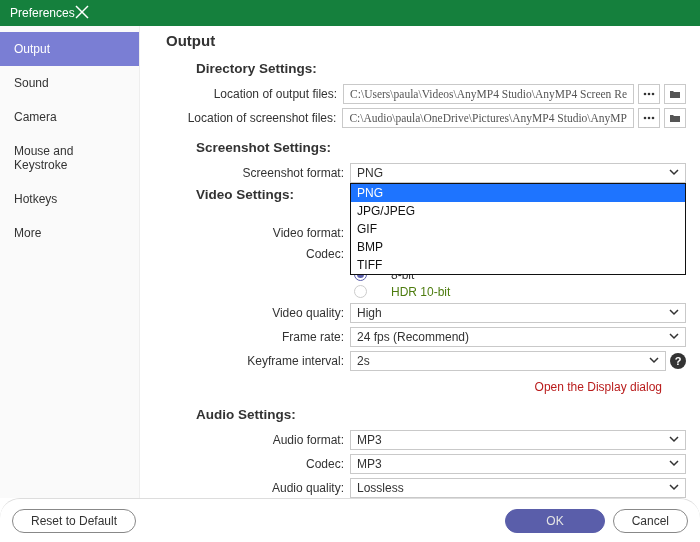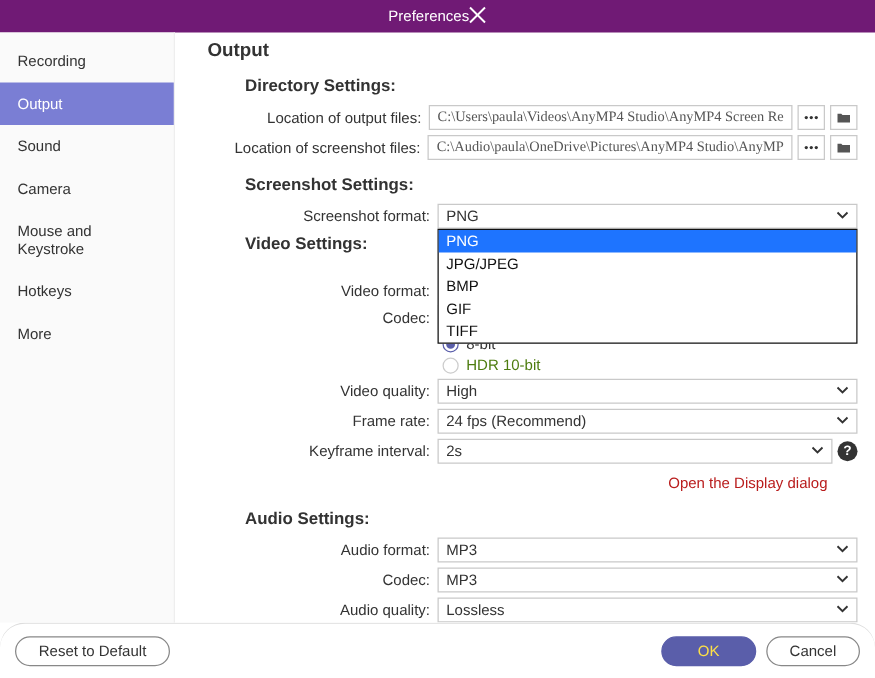--- a/index.html
+++ b/index.html
@@ -1,20 +1,20 @@
 <!DOCTYPE html>
 <html><head>
 <meta charset="utf-8">
 <style>
   * { box-sizing: border-box; margin: 0; padding: 0; font-family: "Segoe UI", Arial, sans-serif; }
   html, body { width: 700px; height: 542px; overflow: hidden; background: #fff; }
   .window { width: 700px; height: 542px; display: flex; flex-direction: column; }
   .titlebar {
-    background: #701a75; color: #fff; height: 26px; display: flex;
-    align-items: center; padding: 0 10px; font-size: 12px; justify-content: center;
+    background: #15803d; color: #fff; height: 26px; display: flex;
+    align-items: center; padding: 0 10px; font-size: 12px; justify-content: flex-start;
   }
   .titlebar .close { cursor: pointer; }
   .titlebar .close svg { width: 14px; height: 14px; stroke: #fff; stroke-width: 1.5; }
   .body { display: flex; flex: 1; min-height: 0; }
   .sidebar {
     width: 140px; background: #fafafa; border-right: 1px solid #eee;
     display: flex; flex-direction: column; padding-top: 6px;
   }
   .sidebar .item {
     font-size: 12px; color: #333; padding: 10px 14px; cursor: pointer;
@@ -43,21 +43,21 @@
     align-items: center; justify-content: space-between; cursor: pointer;
   }
   .select .chev svg { width: 10px; height: 10px; }
   .dropdown-wrap { position: relative; flex: 1; }
   .dropdown-list {
     position: absolute; top: 20px; left: 0; right: 0; border: 1px solid #111;
     background: #fff; z-index: 50; font-size: 12px;
   }
   .dropdown-list .opt { padding: 2px 6px; color: #111; cursor: pointer; }
   .dropdown-list .opt.sel { background: #1e74ff; color: #fff; }
-  .radio-row { display: flex; align-items: flex-end; margin: 3px 0 3px 200px; font-size: 12px; color: #333; gap: 6px; }
+  .radio-row { display: flex; align-items: flex-start; margin: 3px 0 3px 200px; font-size: 12px; color: #333; gap: 24px; }
   .radio-outer {
     width: 13px; height: 13px; border: 1px solid #888; border-radius: 50%;
     display: flex; align-items: center; justify-content: center;
   }
   .radio-outer.checked { border-color: #5a5eaa; }
   .radio-inner { width: 7px; height: 7px; border-radius: 50%; background: #5a5eaa; }
   .radio-row.dim { color: #4d7c0f; }
   .radio-row.dim .radio-outer { border-color: #ccc; }
   .help-icon {
     width: 16px; height: 16px; border-radius: 50%; background: #333; color: #fff;
@@ -68,41 +68,40 @@
   .link { color: #b91c1c; font-size: 12px; cursor: pointer; }
   .footer {
     height: 44px; border-top: 1px solid #ddd; display: flex; align-items: center;
     padding: 0 12px; justify-content: space-between; background: #fff; border-radius: 20px;
   }
   .btn {
     height: 24px; border-radius: 12px; padding: 0 18px; font-size: 12px;
     display: flex; align-items: center; justify-content: center; cursor: pointer;
     border: 1px solid #888; background: #fff; color: #333;
   }
-  .btn.primary { background: #5a5eaa; color: #fde047; border-color: #5a5eaa; padding: 0 28px; }
+  .btn.primary { background: #5a5eaa; color: #e5e5e5; border-color: #5a5eaa; padding: 0 40px; }
   .footer-right { display: flex; gap: 8px; }
   .behind { color: #888; }
 </style>
 </head>
 <body>
 
 <div class="window">
   <div class="titlebar">
     <span>Preferences</span>
     <span class="close">
       <svg viewBox="0 0 14 14">
           <line x1="1" y1="1" x2="13" y2="13"></line>
           <line x1="13" y1="1" x2="1" y2="13"></line>
         </svg>
     </span>
   </div>
 
   <div class="body">
     <div class="sidebar">
-      <div class="item">Recording</div>
       <div class="item active">Output</div>
       <div class="item">Sound</div>
       <div class="item">Camera</div>
       <div class="item">Mouse and Keystroke</div>
       <div class="item">Hotkeys</div>
       <div class="item">More</div>
     </div>
 
     <div class="main">
       <div class="main-inner">
@@ -156,22 +155,22 @@
             <div class="dropdown-wrap">
               <div class="select">
                 <span>PNG</span>
                 <span class="chev"><svg viewBox="0 0 10 10">
                       <path d="M1 3l4 4 4-4" fill="none" stroke="#333" stroke-width="1.5"></path>
                     </svg></span>
               </div>
               <div class="dropdown-list">
                 <div class="opt sel">PNG</div>
                 <div class="opt">JPG/JPEG</div>
+                <div class="opt">GIF</div>
                 <div class="opt">BMP</div>
-                <div class="opt">GIF</div>
                 <div class="opt">TIFF</div>
               </div>
             </div>
           </div>
         </div>
 
         <div class="section-title" style="margin-top:4px">Video Settings:</div>
 
         <div class="row" style="margin-top:24px">
           <div class="label">Video format:</div>

